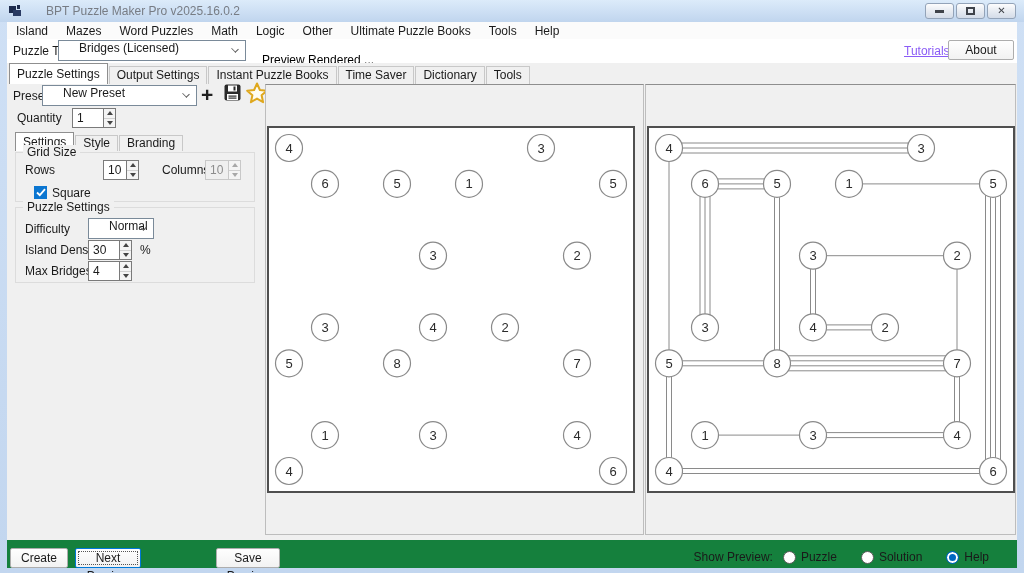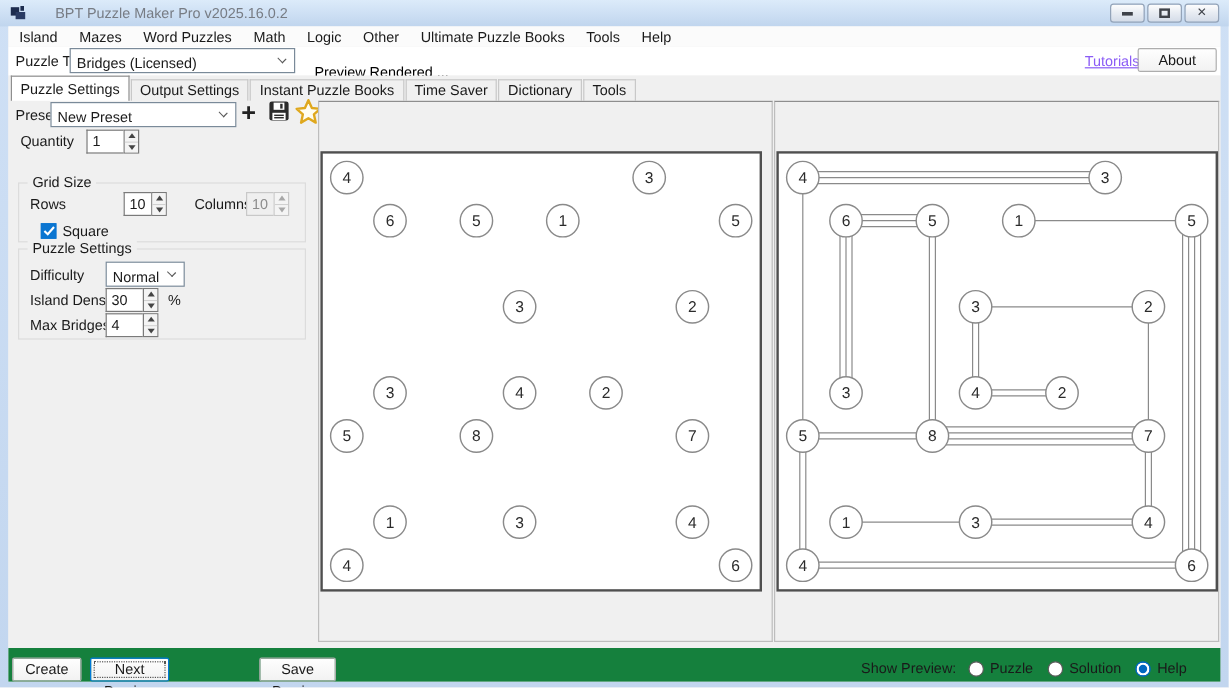--- a/index.html
+++ b/index.html
@@ -26,21 +26,21 @@
   
   .app { position:absolute; left:7px; top:22px; width:1010px; height:546px; background:#f0f0f0; }
 
   .menubar { position:absolute; left:0; top:0; width:1010px; height:17px; background:#fbfbfb;
              display:flex; align-items:center; }
   .menu-item { padding:1px 9px; height:17px; display:flex; align-items:center; cursor:default; }
 
   .typebar { position:absolute; left:0; top:17px; width:1010px; height:24px; background:#ffffff; }
   .typebar-label { position:absolute; left:6px; top:5px; }
   .combo { position:absolute; background:#fff; border:1px solid #7a8a99; height:21px;
-           display:flex; align-items:flex-end; padding-left:5px; cursor:default; }
+           display:flex; align-items:flex-start; padding-left:20px; cursor:default; }
   .combo .chev { position:absolute; right:7px; top:7px; width:6px; height:6px;
                  border-right:1px solid #5a5a5a; border-bottom:1px solid #5a5a5a;
                  transform:rotate(45deg) scale(1,0.8); margin-top:-2px; }
   .combo-type { left:51px; top:1px; width:188px; }
   .status-text { position:absolute; left:255px; top:14px; color:#000000; }
   .link { position:absolute; left:897px; top:5px; color:#8b5cf6; text-decoration:underline; cursor:pointer; }
   .btn { background:linear-gradient(180deg,#fefefe,#f2f2f2); border:1px solid #adadad;
          border-radius:2px; text-align:center; cursor:default; }
   .btn-about { position:absolute; left:941px; top:1px; width:66px; height:20px; line-height:18px; }
 
@@ -196,20 +196,25 @@
           <div class="spin-btns">
             <div class="spin-b">
                 <span class="arrow-up"></span>
               </div>
             <div class="spin-b">
                 <span class="arrow-dn"></span>
               </div>
           </div>
         </div>
 
+        <div class="subtabs" id="subtabs">
+            <div class="subtab active">Settings</div>
+            <div class="subtab">Style</div>
+            <div class="subtab">Branding</div>
+          </div>
 
         <div class="groupbox gb-grid">
           <span class="gb-title">Grid Size</span>
         </div>
         <span class="slabel" style="left:18px; top:79px;">Rows</span>
         <div class="spin" style="left:96px; top:76px; width:36px;">
           <div class="spin-text">10</div>
           <div class="spin-btns">
             <div class="spin-b">
                 <span class="arrow-up"></span>
@@ -401,21 +406,21 @@
         </div>
       </div>
     </div>
 
     <div class="footer">
       <div class="btn fbtn btn-create">Create</div>
       <div class="btn fbtn btn-next">Next Preview</div>
       <div class="btn fbtn btn-save">Save Preview</div>
       <div class="radio-group">
         <span>Show Preview:</span>
-        <span id="radio-options" style="display:flex; gap:12px;">
+        <span id="radio-options" style="display:flex; gap:24px;">
             <span class="radio-item">
               <span class="radio"></span>
               <span>Puzzle</span>
             </span>
             <span class="radio-item">
               <span class="radio"></span>
               <span>Solution</span>
             </span>
             <span class="radio-item">
               <span class="radio sel"></span>

